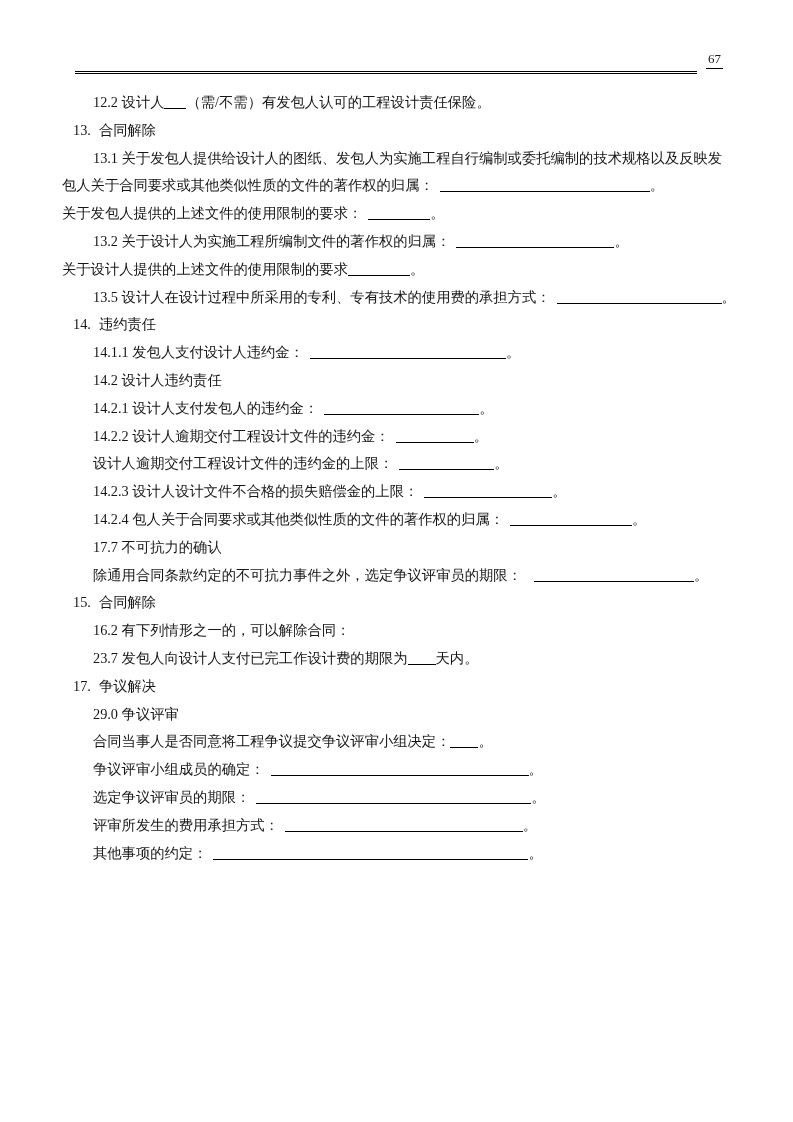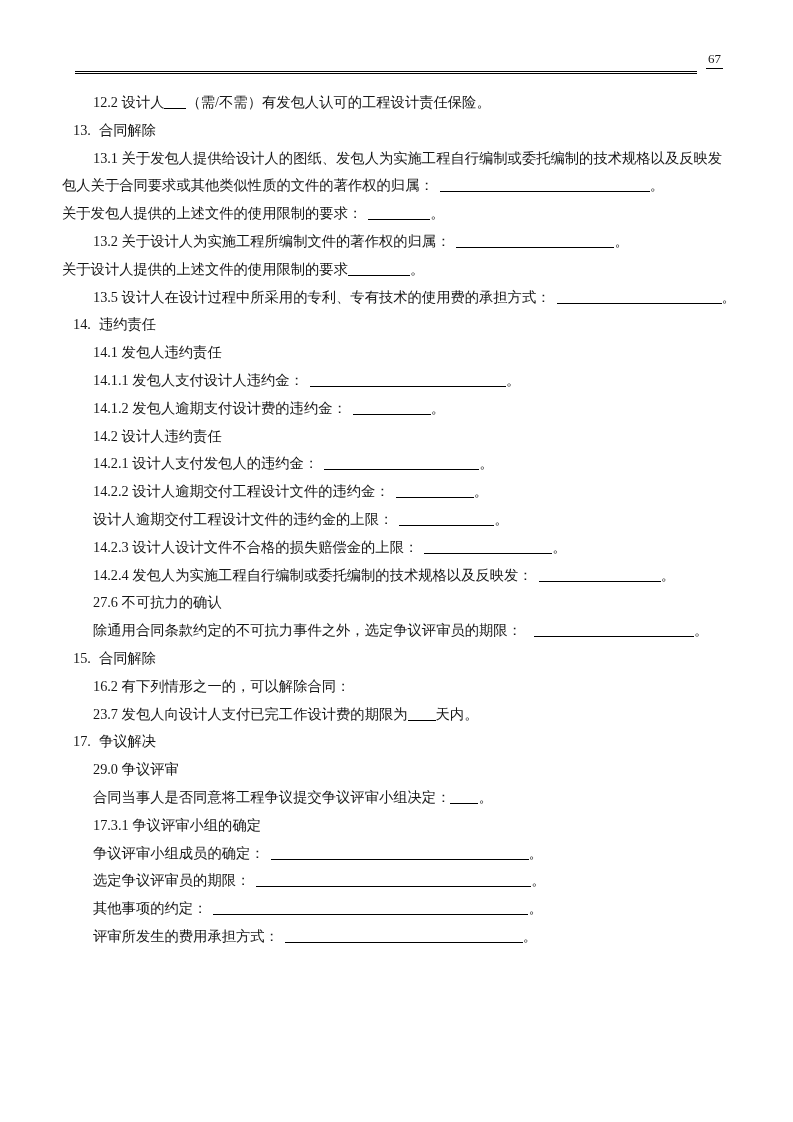--- a/index.html
+++ b/index.html
@@ -55,36 +55,33 @@
   <div class="docbody" id="doc-body">
       <div class="line i2"><span>12.2 设计人</span><span class="blank" style="width: 22px;"></span><span>（需/不需）有发包人认可的工程设计责任保险。</span></div>
       <div class="line i1"><span>13.</span><span class="gap" style="width: 8px;"></span><span>合同解除</span></div>
       <div class="line i2"><span>13.1 关于发包人提供给设计人的图纸、发包人为实施工程自行编制或委托编制的技术规格以及反映发</span></div>
       <div class="line i0"><span>包人关于合同要求或其他类似性质的文件的著作权的归属：</span><span class="gap" style="width: 6px;"></span><span class="blank" style="width: 210px;"></span><span>。</span></div>
       <div class="line i0"><span>关于发包人提供的上述文件的使用限制的要求：</span><span class="gap" style="width: 6px;"></span><span class="blank" style="width: 62px;"></span><span>。</span></div>
       <div class="line i2"><span>13.2 关于设计人为实施工程所编制文件的著作权的归属：</span><span class="gap" style="width: 6px;"></span><span class="blank" style="width: 158px;"></span><span>。</span></div>
       <div class="line i0"><span>关于设计人提供的上述文件的使用限制的要求</span><span class="blank" style="width: 62px;"></span><span>。</span></div>
       <div class="line i2"><span>13.5 设计人在设计过程中所采用的专利、专有技术的使用费的承担方式：</span><span class="gap" style="width: 6px;"></span><span class="blank" style="width: 165px;"></span><span>。</span></div>
       <div class="line i1"><span>14.</span><span class="gap" style="width: 8px;"></span><span>违约责任</span></div>
-      <div class="line i2"><span>14.1 发包人违约责任</span></div>
       <div class="line i2"><span>14.1.1 发包人支付设计人违约金：</span><span class="gap" style="width: 6px;"></span><span class="blank" style="width: 196px;"></span><span>。</span></div>
-      <div class="line i2"><span>14.1.2 发包人逾期支付设计费的违约金：</span><span class="gap" style="width: 6px;"></span><span class="blank" style="width: 78px;"></span><span>。</span></div>
       <div class="line i2"><span>14.2 设计人违约责任</span></div>
       <div class="line i2"><span>14.2.1 设计人支付发包人的违约金：</span><span class="gap" style="width: 6px;"></span><span class="blank" style="width: 155px;"></span><span>。</span></div>
       <div class="line i2"><span>14.2.2 设计人逾期交付工程设计文件的违约金：</span><span class="gap" style="width: 6px;"></span><span class="blank" style="width: 78px;"></span><span>。</span></div>
       <div class="line i2"><span>设计人逾期交付工程设计文件的违约金的上限：</span><span class="gap" style="width: 6px;"></span><span class="blank" style="width: 95px;"></span><span>。</span></div>
       <div class="line i2"><span>14.2.3 设计人设计文件不合格的损失赔偿金的上限：</span><span class="gap" style="width: 6px;"></span><span class="blank" style="width: 128px;"></span><span>。</span></div>
-      <div class="line i2"><span>14.2.4 发包人为实施工程自行编制或委托编制的技术规格以及反映发：</span><span class="gap" style="width: 6px;"></span><span class="blank" style="width: 122px;"></span><span>。</span></div>
-      <div class="line i2"><span>27.6 不可抗力的确认</span></div>
+      <div class="line i2"><span>14.2.4 包人关于合同要求或其他类似性质的文件的著作权的归属：</span><span class="gap" style="width: 6px;"></span><span class="blank" style="width: 122px;"></span><span>。</span></div>
+      <div class="line i2"><span>17.7 不可抗力的确认</span></div>
       <div class="line i2"><span>除通用合同条款约定的不可抗力事件之外，选定争议评审员的期限：</span><span class="gap" style="width: 12px;"></span><span class="blank" style="width: 160px;"></span><span>。</span></div>
       <div class="line i1"><span>15.</span><span class="gap" style="width: 8px;"></span><span>合同解除</span></div>
       <div class="line i2"><span>16.2 有下列情形之一的，可以解除合同：</span></div>
       <div class="line i2"><span>23.7 发包人向设计人支付已完工作设计费的期限为</span><span class="blank" style="width: 28px;"></span><span>天内。</span></div>
       <div class="line i1"><span>17.</span><span class="gap" style="width: 8px;"></span><span>争议解决</span></div>
       <div class="line i2"><span>29.0 争议评审</span></div>
       <div class="line i2"><span>合同当事人是否同意将工程争议提交争议评审小组决定：</span><span class="blank" style="width: 28px;"></span><span>。</span></div>
-      <div class="line i2"><span>17.3.1 争议评审小组的确定</span></div>
       <div class="line i2"><span>争议评审小组成员的确定：</span><span class="gap" style="width: 6px;"></span><span class="blank" style="width: 258px;"></span><span>。</span></div>
       <div class="line i2"><span>选定争议评审员的期限：</span><span class="gap" style="width: 6px;"></span><span class="blank" style="width: 275px;"></span><span>。</span></div>
+      <div class="line i2"><span>评审所发生的费用承担方式：</span><span class="gap" style="width: 6px;"></span><span class="blank" style="width: 238px;"></span><span>。</span></div>
       <div class="line i2"><span>其他事项的约定：</span><span class="gap" style="width: 6px;"></span><span class="blank" style="width: 315px;"></span><span>。</span></div>
-      <div class="line i2"><span>评审所发生的费用承担方式：</span><span class="gap" style="width: 6px;"></span><span class="blank" style="width: 238px;"></span><span>。</span></div>
     </div>
 </div>
 
 </body></html>

